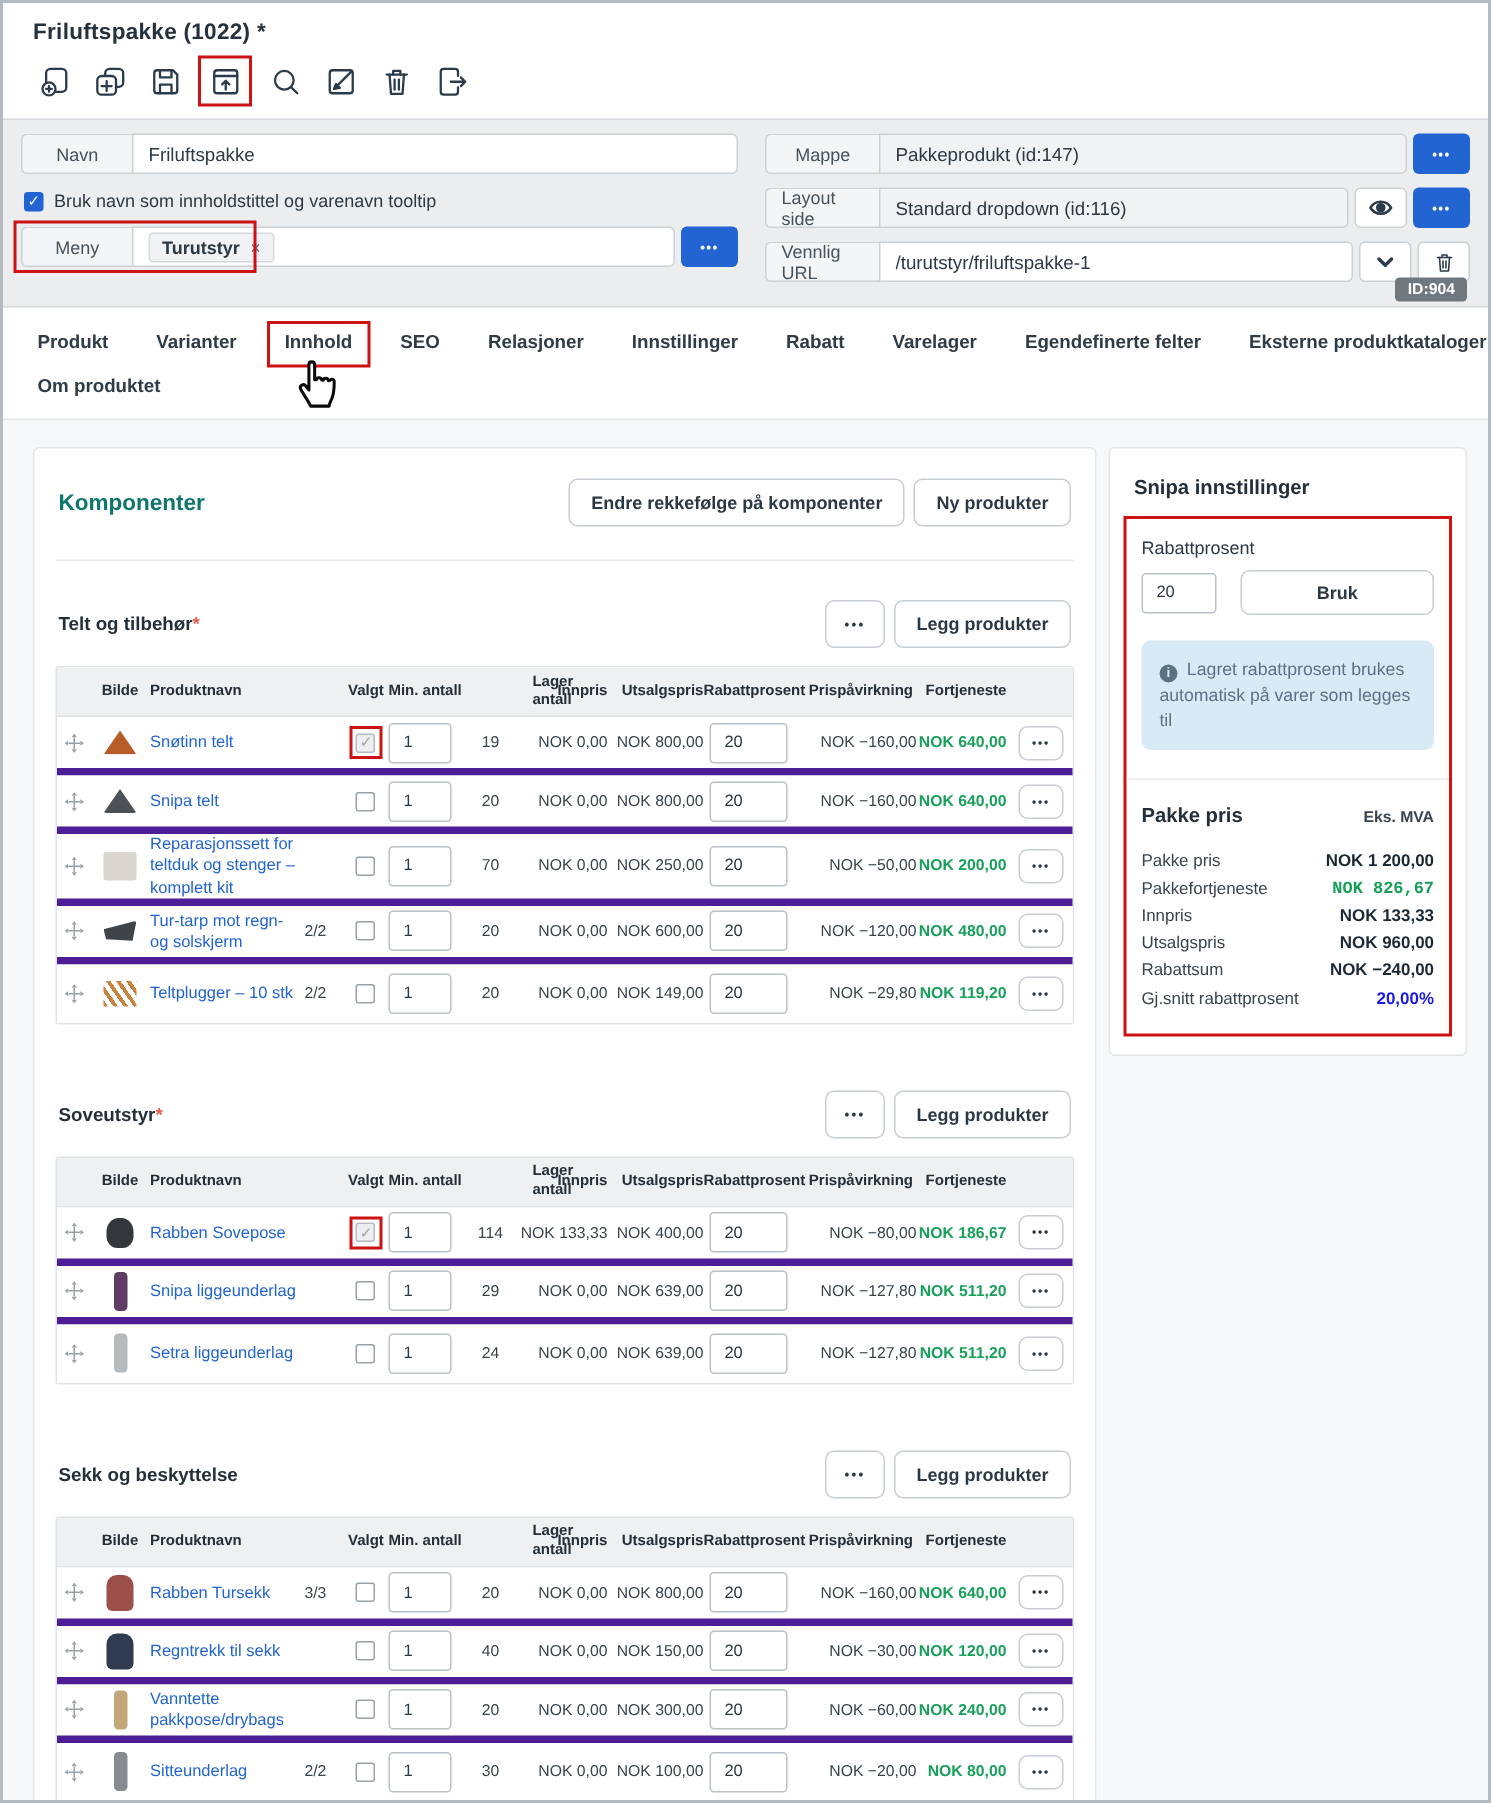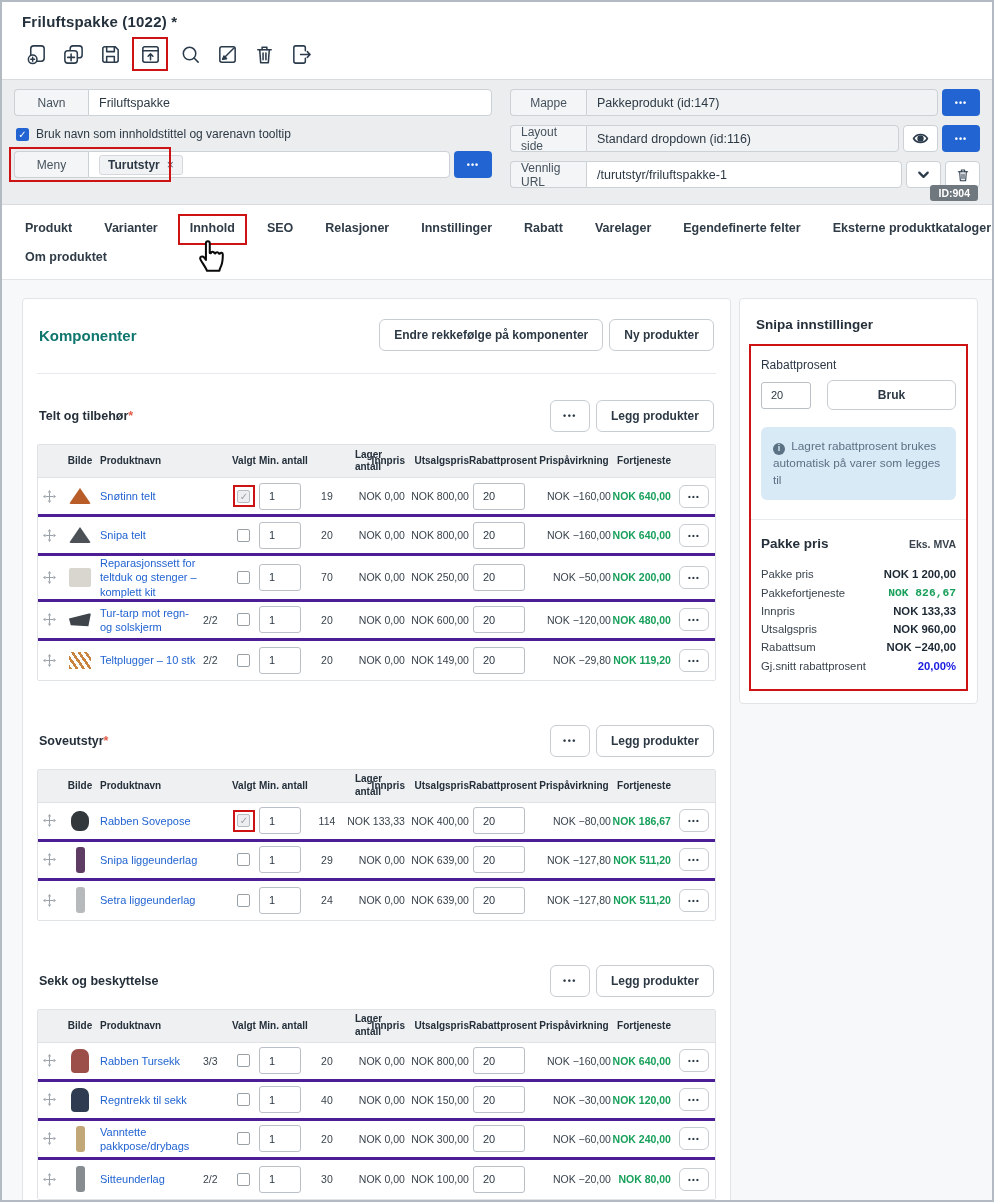--- a/index.html
+++ b/index.html
@@ -83,21 +83,21 @@
   .h-navn  { grid-column: 3 / 5; }
   .h-valgt { grid-column: 5; text-align: center; }
   .h-min   { grid-column: 6; text-align: center; white-space: nowrap; }
   .h-lager { grid-column: 7; text-align: center; margin-left: 48px; }
   .h-inn   { grid-column: 8; text-align: right; }
   .h-ut    { grid-column: 9; text-align: right; }
   .h-rab   { grid-column: 10; text-align: center; white-space: nowrap; }
   .h-pris  { grid-column: 11; text-align: center; }
   .h-fort  { grid-column: 12; text-align: right; padding-right: 2px; }
   .trow { display: grid; grid-template-columns: var(--cols); align-items: center; min-height: 39px;
-          border-bottom: 3px solid #4c1d95; font-size: 10.5px; color: #39434d; background: #fff; }
+          border-bottom: 5px solid #4c1d95; font-size: 10.5px; color: #39434d; background: #fff; }
   .trow:last-child { border-bottom: none; }
   .c { display: flex; align-items: center; }
   .c-drag { justify-content: center; cursor: grab; }
   .c-img { justify-content: center; }
   .pimg { width: 22px; height: 19px; border-radius: 2px; display: inline-block; }
   .pimg.shape-tent { clip-path: polygon(50% 0, 100% 100%, 0 100%); height: 16px; }
   .pimg.shape-tarp { clip-path: polygon(0 40%, 100% 0, 88% 95%, 8% 88%); height: 14px; }
   .pimg.shape-sticks { background: none !important; height: 17px; }
   .pimg.shape-sticks::before { content:''; display:block; width:100%; height:100%;
       background: repeating-linear-gradient(55deg, var(--pc) 0 2.5px, transparent 2.5px 5.5px); }

